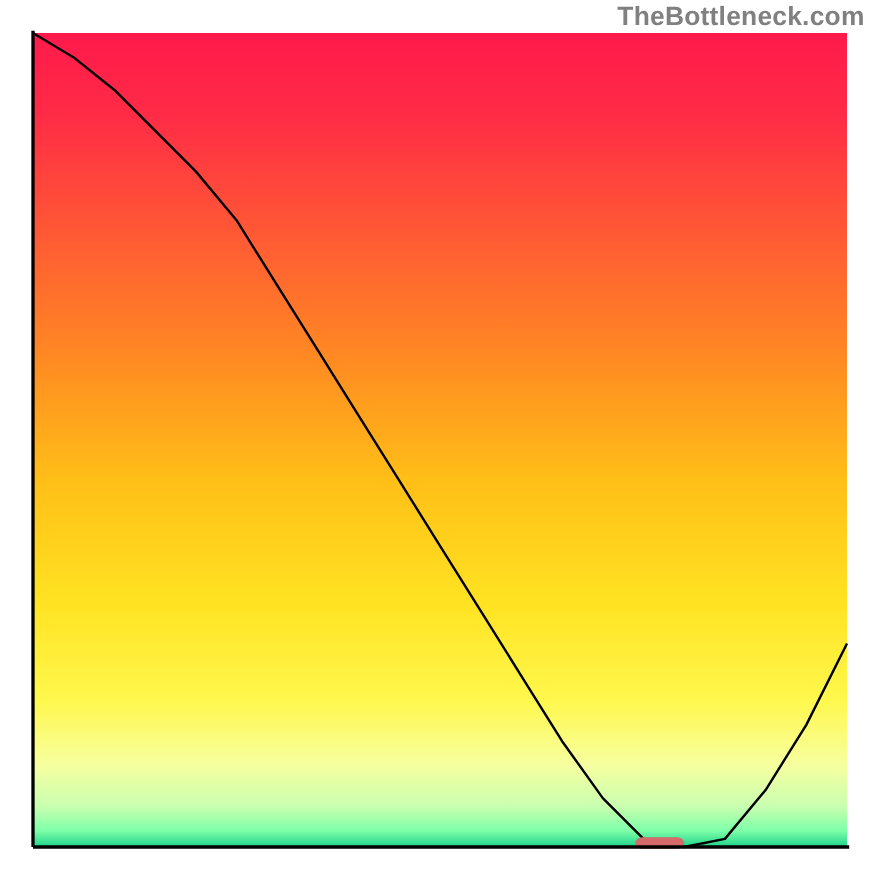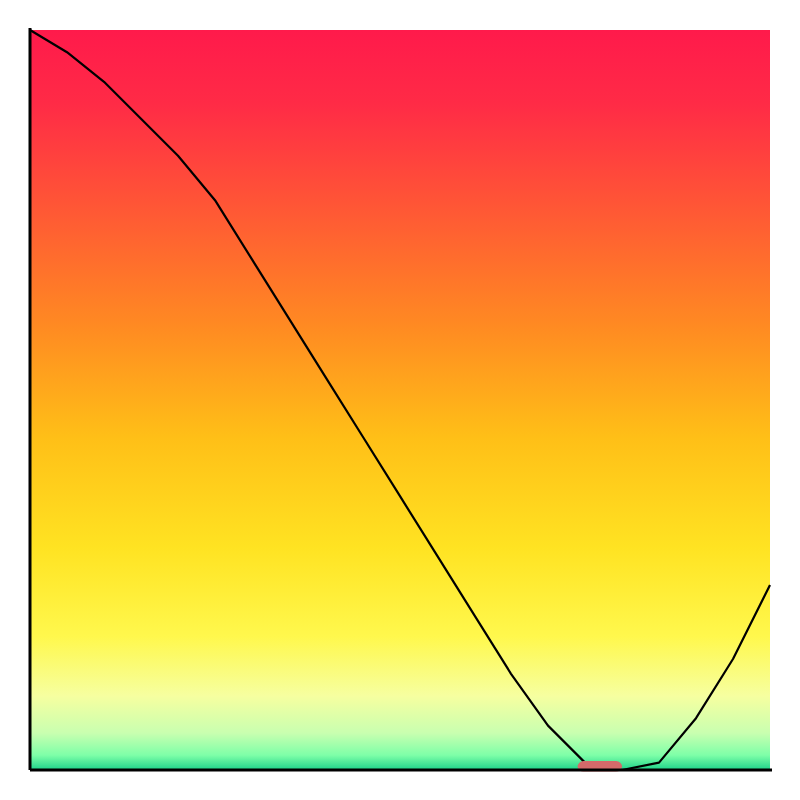--- a/index.html
+++ b/index.html
@@ -25,20 +25,21 @@
     letter-spacing: 0.2px;
   }
   svg {
     display: block;
   }
 </style>
 </head>
 <body>
 <div class="container">
 
+<div class="watermark">TheBottleneck.com</div>
 
 <svg id="chart-svg" width="800" height="800" viewBox="0 0 800 800">
   <defs>
     <linearGradient id="bg-grad" x1="0" y1="0" x2="0" y2="1">
           <stop offset="0%" stop-color="#ff1a4b"></stop>
           <stop offset="10%" stop-color="#ff2b46"></stop>
           <stop offset="25%" stop-color="#ff5a34"></stop>
           <stop offset="40%" stop-color="#ff8a22"></stop>
           <stop offset="55.00000000000001%" stop-color="#ffbf17"></stop>
           <stop offset="70%" stop-color="#ffe322"></stop>

